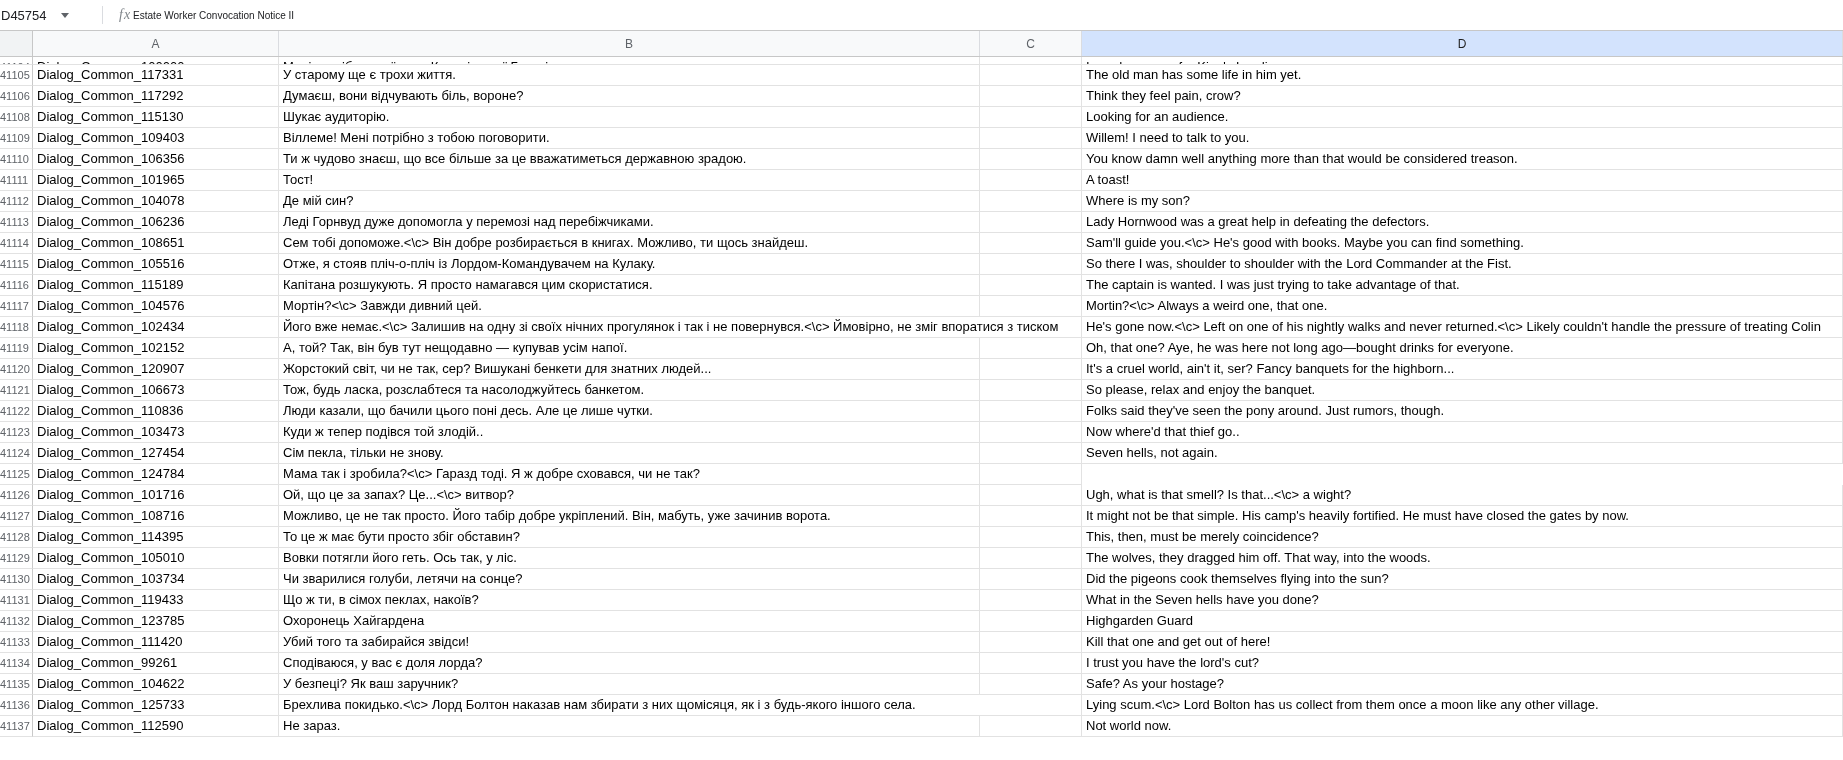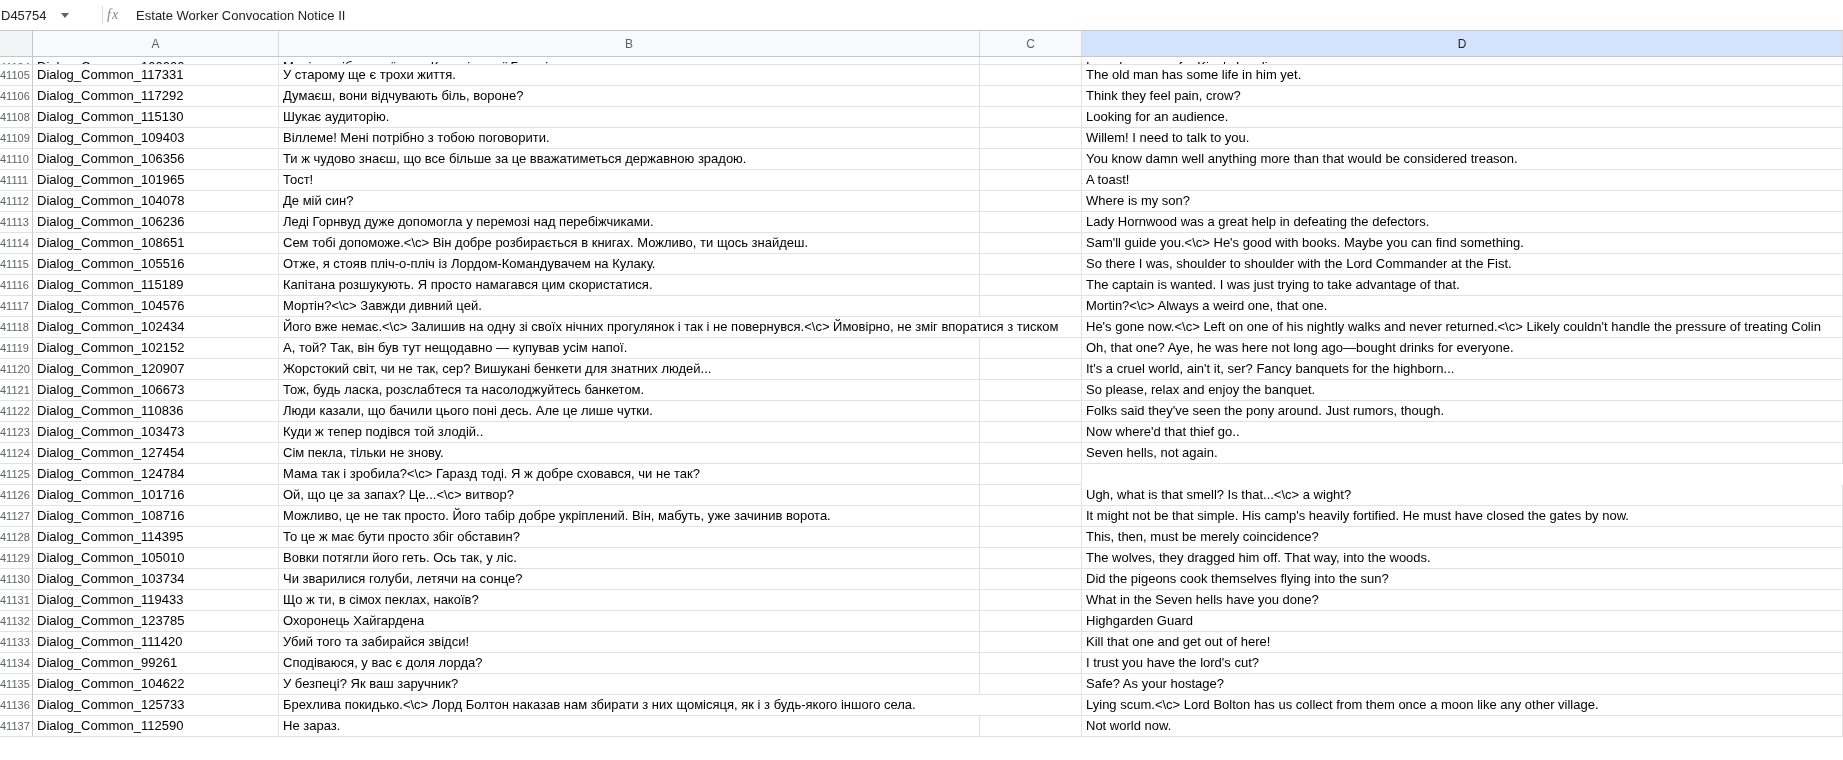--- a/index.html
+++ b/index.html
@@ -25,23 +25,23 @@
   .caret-down {
     width: 0; height: 0; margin-left: 14px;
     border-left: 4px solid transparent;
     border-right: 4px solid transparent;
     border-top: 5px solid #5f6368;
   }
   .toolbar-divider { width: 1px; height: 18px; background: #dadce0; margin: 0 0 0 14px; }
   .fx-icon {
     font-family: "Liberation Serif", "DejaVu Serif", serif;
     font-style: italic; font-size: 14px; color: #80868b;
-    margin-left: 4px; letter-spacing: 1px;
-  }
-  .formula-value { font-size: 13px; color: #202124; margin-left: 17px; white-space: nowrap; }
+    margin-left: 16px; letter-spacing: 1px;
+  }
+  .formula-value { font-size: 10px; color: #202124; margin-left: 2px; white-space: nowrap; }
 
   
   .grid-cols {
     display: grid;
     grid-template-columns: 33px 246px 701px 102px 1fr;
   }
   .header-row {
     height: 27px;
     border-top: 1px solid #c7c7c7;
     border-bottom: 1px solid #c7c7c7;

